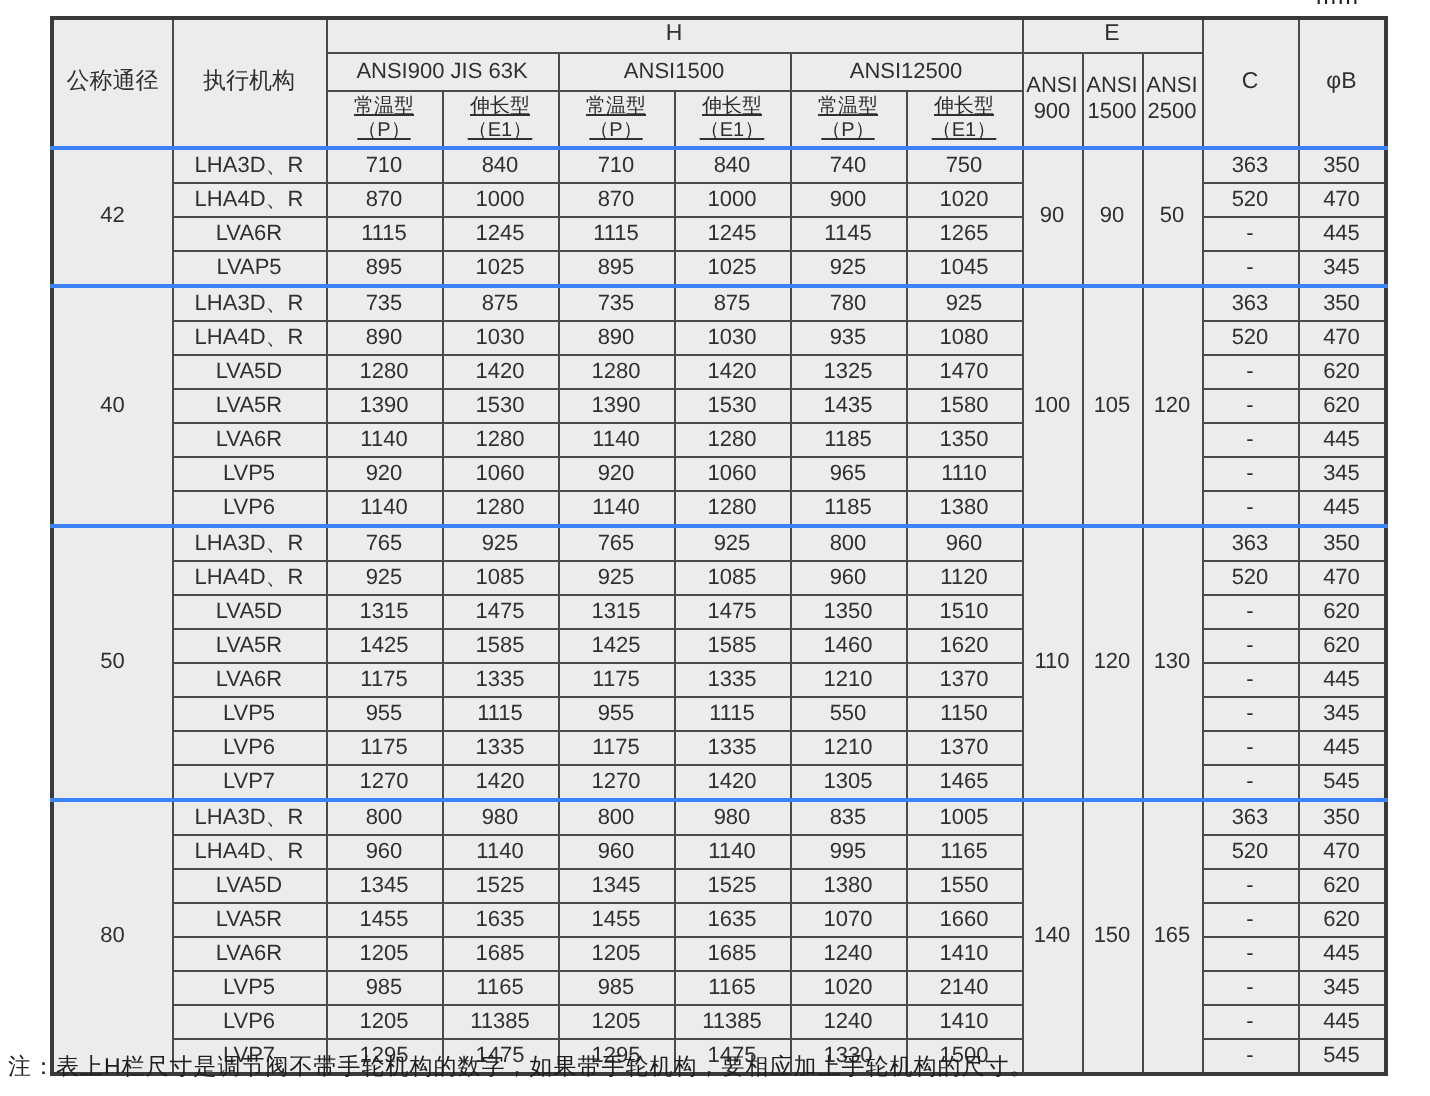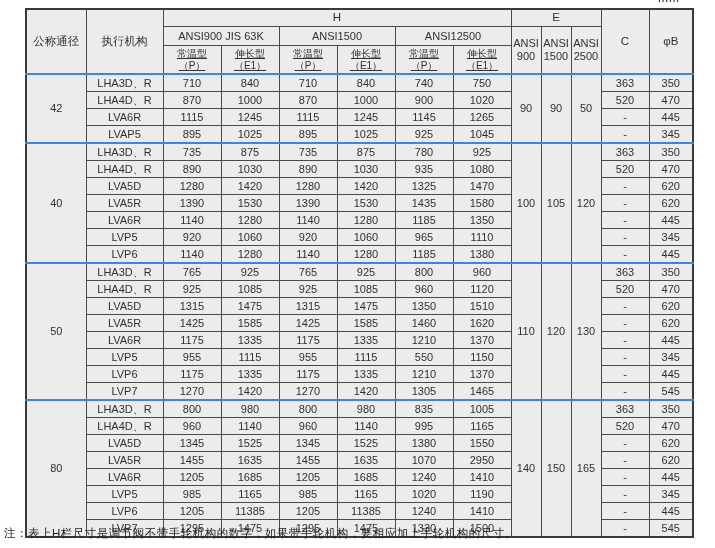--- a/index.html
+++ b/index.html
@@ -371,21 +371,21 @@
           <td>-</td>
           <td>620</td>
         </tr>
         <tr>
           <td>LVA5R</td>
           <td>1455</td>
           <td>1635</td>
           <td>1455</td>
           <td>1635</td>
           <td>1070</td>
-          <td>2950</td>
+          <td>1660</td>
           <td>-</td>
           <td>620</td>
         </tr>
         <tr>
           <td>LVA6R</td>
           <td>1205</td>
           <td>1685</td>
           <td>1205</td>
           <td>1685</td>
           <td>1240</td>
@@ -393,21 +393,21 @@
           <td>-</td>
           <td>445</td>
         </tr>
         <tr>
           <td>LVP5</td>
           <td>985</td>
           <td>1165</td>
           <td>985</td>
           <td>1165</td>
           <td>1020</td>
-          <td>1190</td>
+          <td>2140</td>
           <td>-</td>
           <td>345</td>
         </tr>
         <tr>
           <td>LVP6</td>
           <td>1205</td>
           <td>11385</td>
           <td>1205</td>
           <td>11385</td>
           <td>1240</td>

